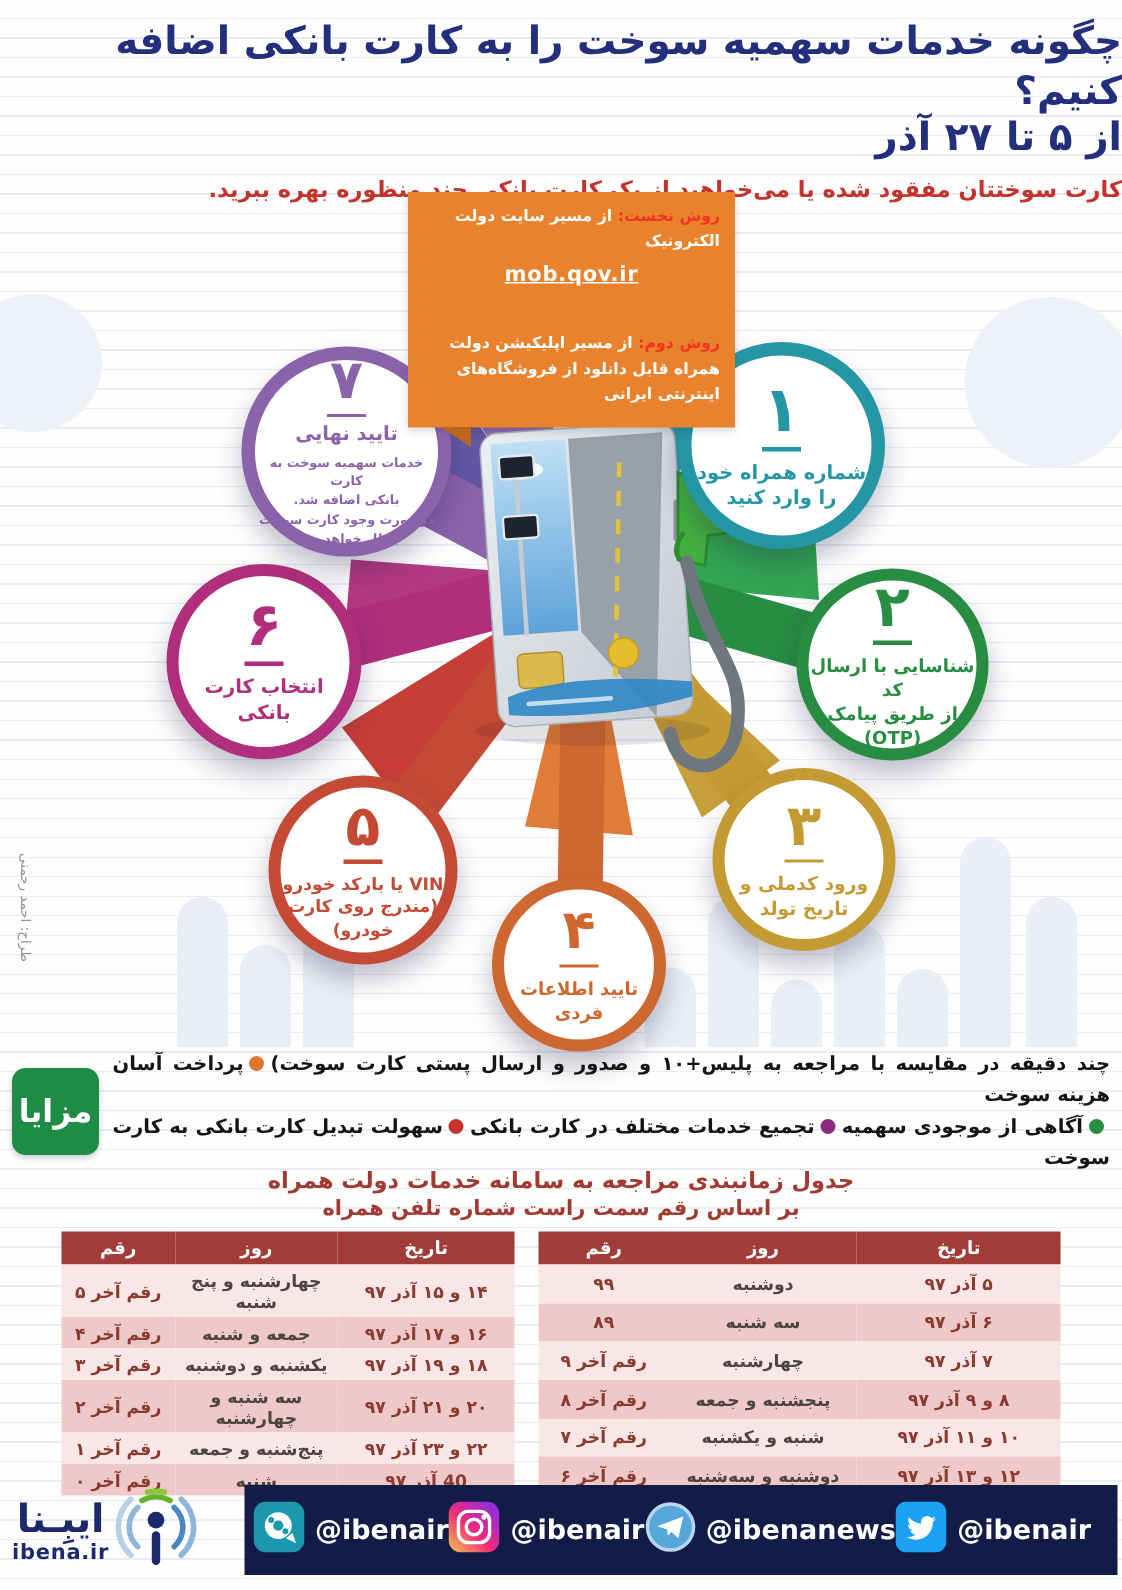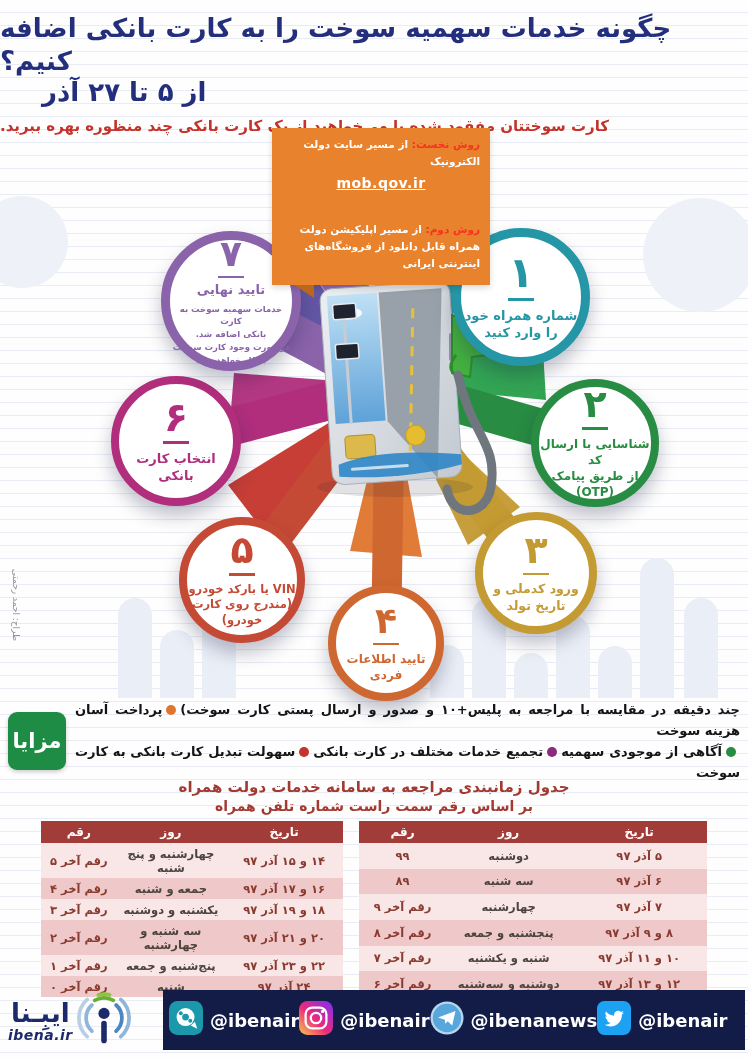--- a/index.html
+++ b/index.html
@@ -8,21 +8,21 @@
   .page{
     position:relative; width:748px; height:1060px; overflow:hidden; direction:rtl;
     background:#fefefe;
     background-image:repeating-linear-gradient(to bottom,#fefefe 0px,#fefefe 12px,#e9ecf4 12px,#e9ecf4 13px);
   }
   
   .wm{position:absolute;inset:0;z-index:1;pointer-events:none;}
   .wm-bar{position:absolute;width:34px;background:#eaeef6;border-radius:17px 17px 0 0;}
   .wm-circle{position:absolute;border-radius:50%;background:#eef1f8;}
   
-  .header{position:relative;z-index:6;text-align:left;padding-top:12px;}
+  .header{position:relative;z-index:6;text-align:right;padding-top:12px;}
   .title{font-size:26px;font-weight:bold;color:#232e7d;line-height:1.25;}
   .title-dates{font-size:26px;font-weight:bold;color:#232e7d;line-height:1.2;margin-left:42px;}
   .subtitle{font-size:15px;font-weight:bold;color:#c4332b;margin-top:9px;}
   
   .methods{position:absolute;z-index:6;left:272px;top:128px;width:218px;background:#e9822c;
     color:#fff;font-size:10.5px;font-weight:bold;text-align:right;padding:8px 10px 12px;line-height:1.65;
     box-shadow:0 3px 6px rgba(0,0,0,.15);}
   .methods::after{content:"";position:absolute;left:22px;bottom:-13px;width:0;height:0;
     border-top:13px solid #b9671c;border-left:20px solid transparent;}
   .m-label{color:#f5331f;}
@@ -63,21 +63,21 @@
   .t-left{width:302px;} .t-right{width:348px;}
   th{background:#a23c38;color:#fff;font-size:12px;font-weight:bold;padding:4px 2px;}
   td{font-size:11.5px;font-weight:bold;padding:3.5px 4px;text-align:center;}
   tr.light{background:#f9e6e6;} tr.dark{background:#efc9c9;}
   td.c0{color:#8a3b30;width:39%;} td.c1{color:#4c443f;width:36%;} td.c2{color:#8a3b30;width:25%;}
   
   .footer{position:absolute;z-index:6;top:988px;left:0;right:0;height:66px;direction:ltr;}
   .logo{position:absolute;left:8px;top:2px;display:flex;align-items:center;gap:3px;}
   .logo-texts{text-align:center;}
   .logo-fa{font-size:26px;font-weight:bold;color:#1c2a6b;line-height:1.1;}
-  .logo-domain{font-size:14px;font-weight:bold;color:#1c2a6b;letter-spacing:.5px;font-style:italic;}
+  .logo-domain{font-size:14px;font-weight:bold;color:#1c2a6b;letter-spacing:.5px;}
   .social-bar{position:absolute;left:163px;right:3px;top:2px;height:60px;background:#131b47;
     display:flex;align-items:center;justify-content:flex-start;padding:0 6px;}
   .social{display:flex;align-items:center;gap:7px;color:#fff;font-size:18px;font-weight:bold;}
 </style>
 </head>
 <body>
 
 <div class="page">
 
   <div class="wm">
@@ -256,21 +256,21 @@
             <td class="c0">۲۰ و ۲۱ آذر ۹۷</td>
             <td class="c1">سه شنبه و چهارشنبه</td>
             <td class="c2">رقم آخر ۲</td>
           </tr>
           <tr class="light">
             <td class="c0">۲۲ و ۲۳ آذر ۹۷</td>
             <td class="c1">پنج‌شنبه و جمعه</td>
             <td class="c2">رقم آخر ۱</td>
           </tr>
           <tr class="dark">
-            <td class="c0">۲۴ آذر ۹۷</td>
+            <td class="c0">40 آذر ۹۷</td>
             <td class="c1">شنبه</td>
             <td class="c2">رقم آخر ۰</td>
           </tr>
         </tbody>
     </table>
     <table class="t-right">
       <thead>
         <tr>
           <th>تاریخ</th>
           <th>روز</th>

